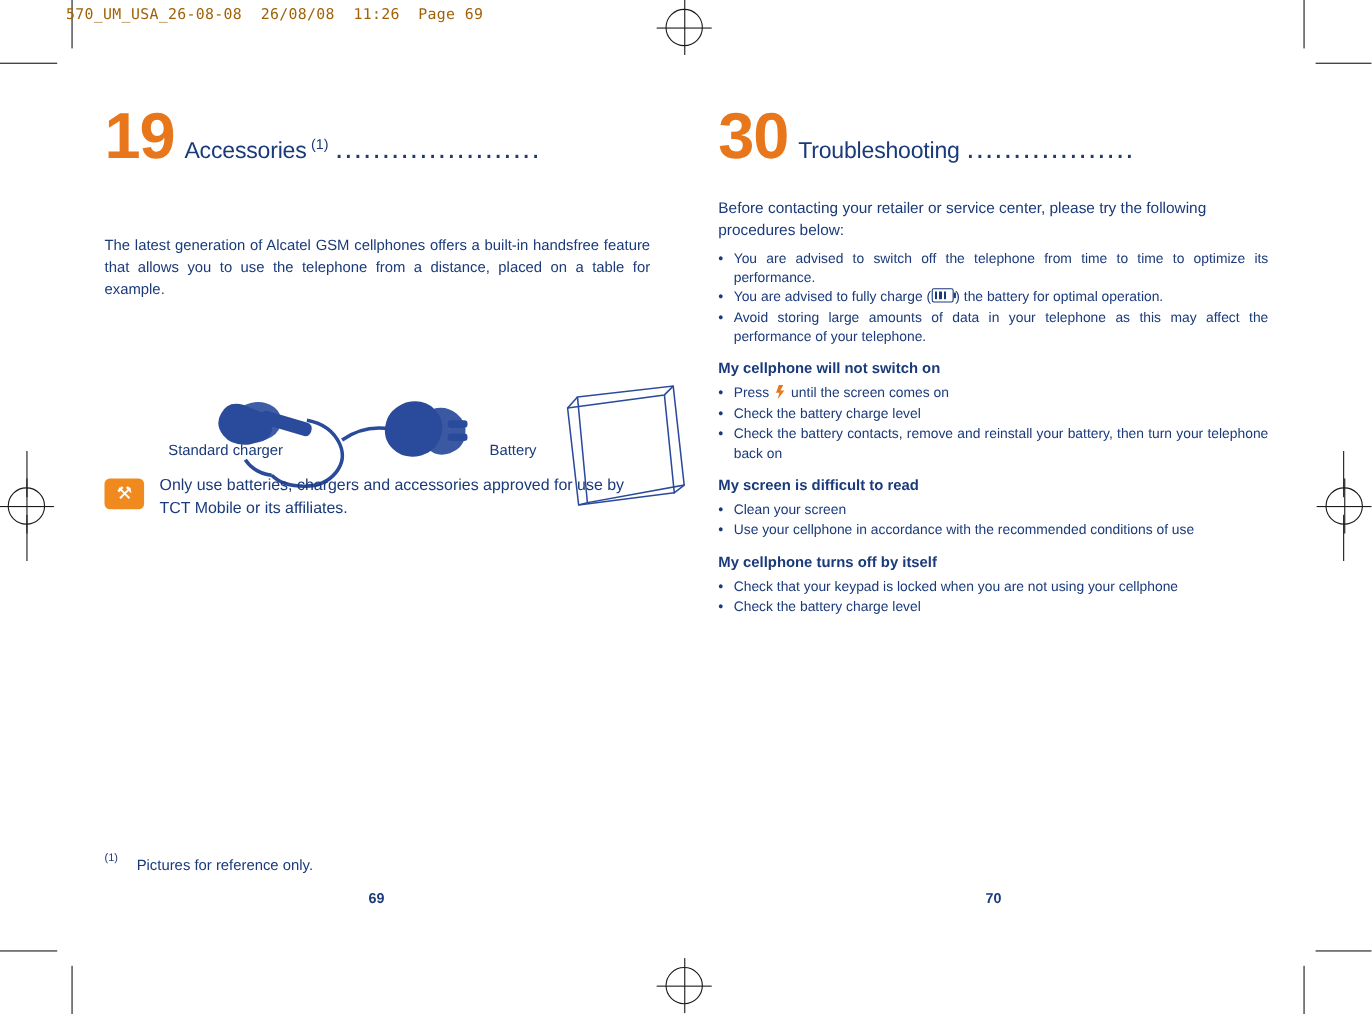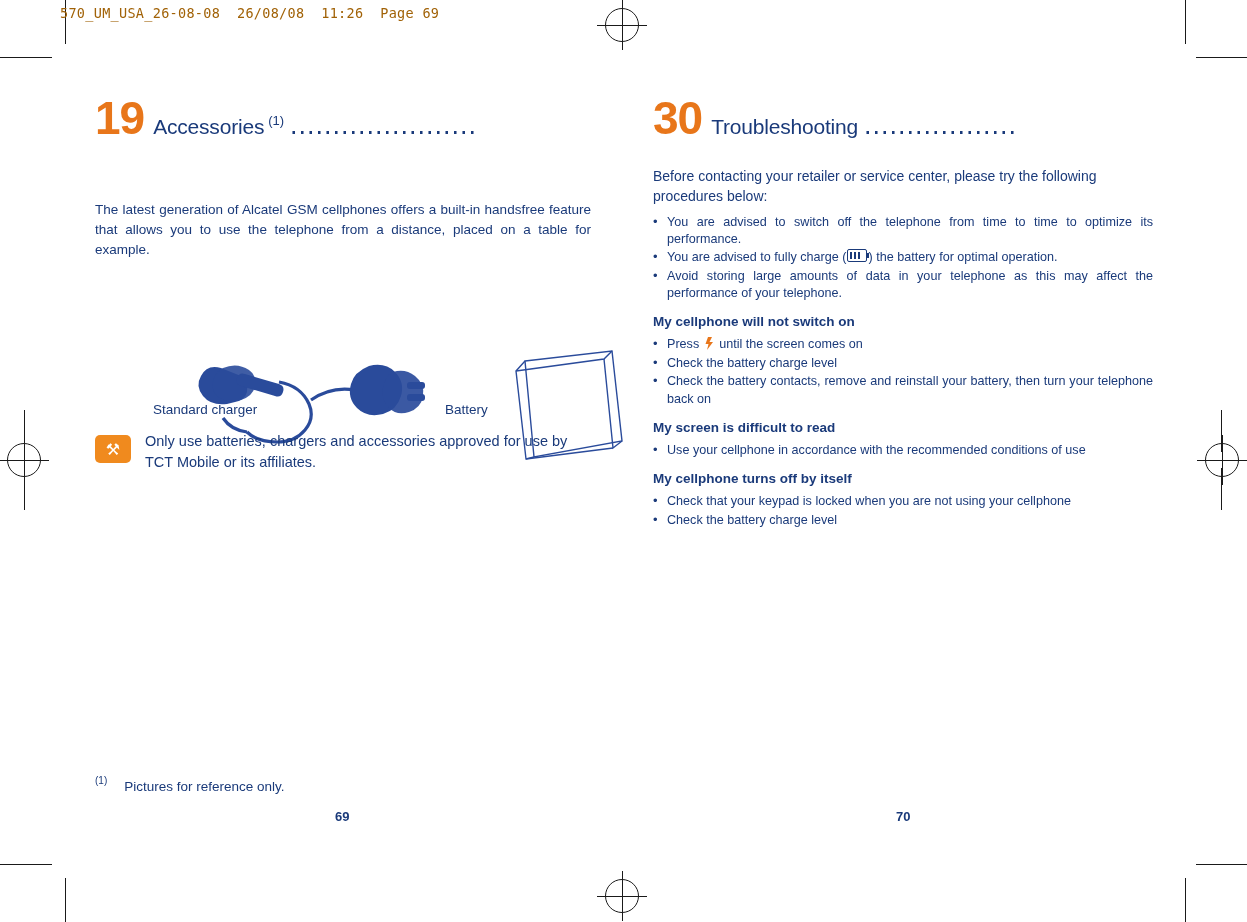--- a/index.html
+++ b/index.html
@@ -66,21 +66,21 @@
   .col-left { left: 95px; top: 95px; width: 500px; }
   .col-right { left: 653px; top: 95px; width: 500px; }
 
   .chapter-head {
     display: flex;
     align-items: baseline;
     white-space: nowrap;
   }
   .chap-num {
     font-family: "Liberation Sans", sans-serif;
-    font-size: 46px;
+    font-size: 59px;
     font-weight: bold;
     color: #e8761a;
     letter-spacing: -1px;
     line-height: 1;
   }
   .chap-title {
     font-size: 21px;
     color: #1a3a7a;
     margin-left: 9px;
     line-height: 1;
@@ -337,20 +337,21 @@
             </svg>
         </span>
         until the screen comes on
       </li>
       <li class="nojust"><span>Check the battery charge level</span></li>
       <li><span>Check the battery contacts, remove and reinstall your battery, then turn your telephone back on</span></li>
     </ul>
 
     <div class="sub-head">My screen is difficult to read</div>
     <ul class="bullets">
+      <li class="nojust"><span>Clean your screen</span></li>
       <li class="nojust"><span>Use your cellphone in accordance with the recommended conditions of use</span></li>
     </ul>
 
     <div class="sub-head">My cellphone turns off by itself</div>
     <ul class="bullets">
       <li class="nojust"><span>Check that your keypad is locked when you are not using your cellphone</span></li>
       <li class="nojust"><span>Check the battery charge level</span></li>
     </ul>
   </div>
 

